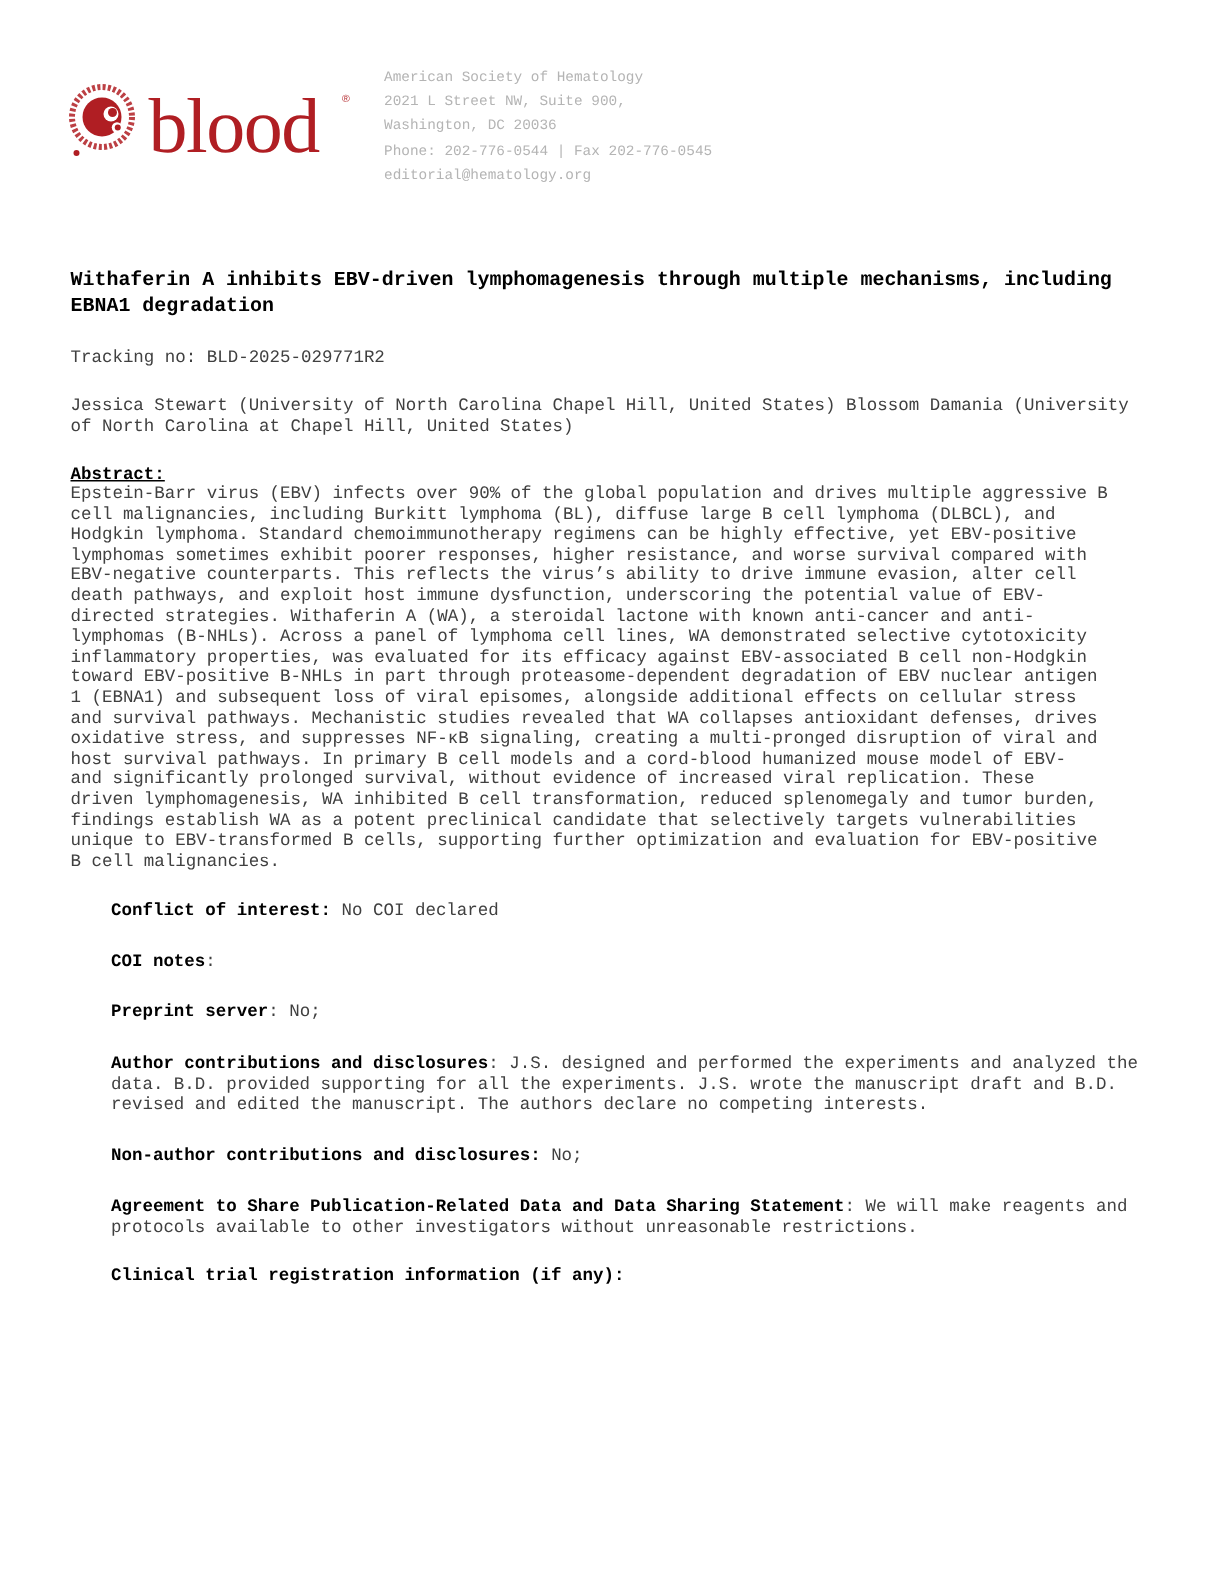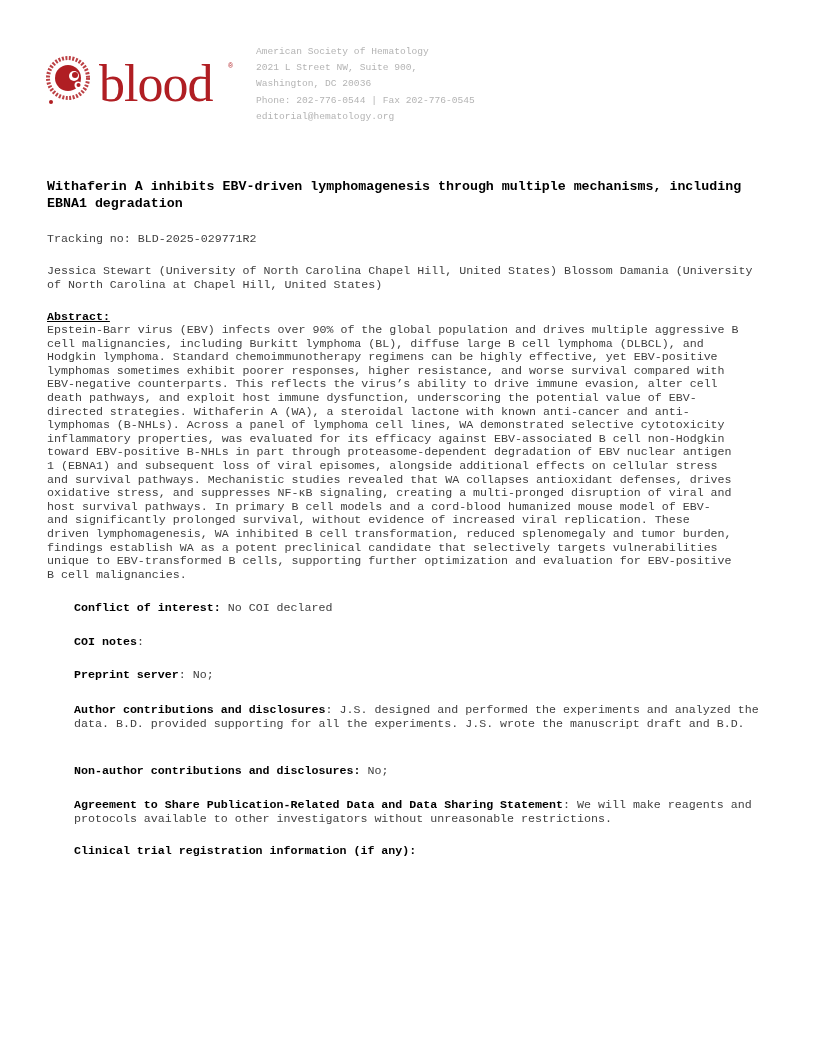--- a/index.html
+++ b/index.html
@@ -80,20 +80,21 @@
   <span class="lbl">COI notes</span><span>:</span>
 </div>
 
 <div class="field mono" style="top:668px;">
   <span class="lbl">Preprint server</span><span>:</span> <span>No;</span>
 </div>
 
 <div class="field mono" style="top:703px;">
   <div class="ln"><span class="lbl">Author contributions and disclosures</span><span>:</span> <span>J.S. designed and performed the experiments and analyzed the</span></div>
   <div class="ln">data. B.D. provided supporting for all the experiments. J.S. wrote the manuscript draft and B.D.</div>
+  <div class="ln">revised and edited the manuscript. The authors declare no competing interests.</div>
 </div>
 
 <div class="field mono" style="top:764px;">
   <span class="lbl">Non-author contributions and disclosures</span><span class="lbl">:</span> <span>No;</span>
 </div>
 
 <div class="field mono" style="top:798px;">
   <div class="ln"><span class="lbl">Agreement to Share Publication-Related Data and Data Sharing Statement</span><span>:</span> <span>We will make reagents and</span></div>
   <div class="ln">protocols available to other investigators without unreasonable restrictions.</div>
 </div>

